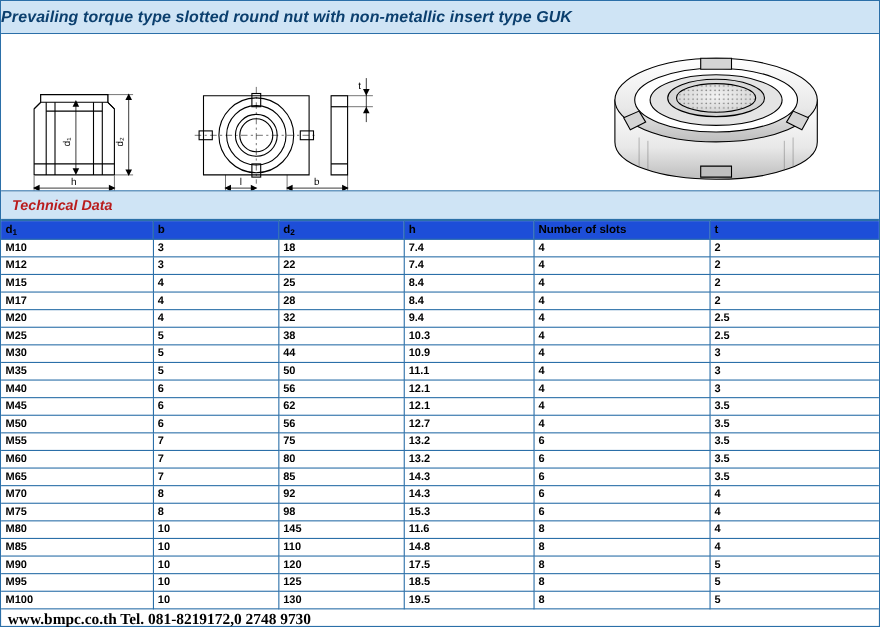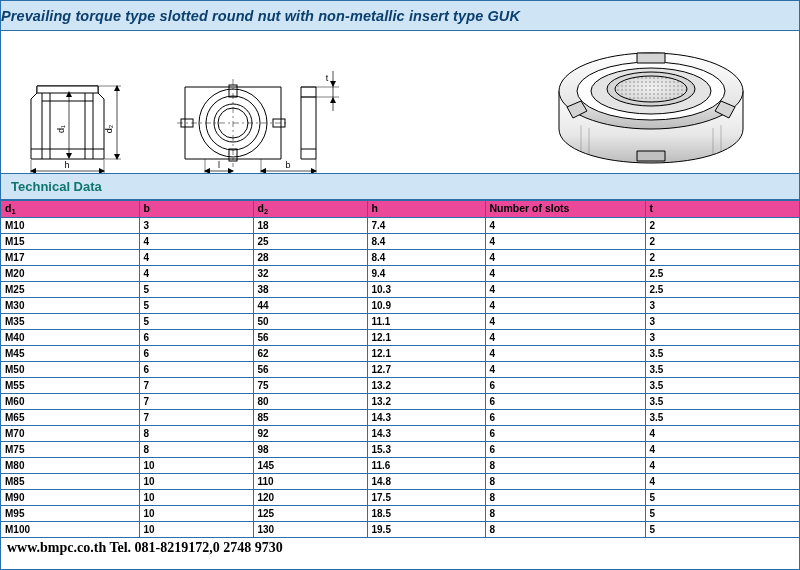--- a/index.html
+++ b/index.html
@@ -59,43 +59,44 @@
   .tech-header {
     height: 26px;
     background: #cfe4f5;
     border-bottom: 1px solid #2b6fa8;
     display: flex;
     align-items: center;
     padding-left: 10px;
     box-sizing: border-box;
   }
   .tech-header .tech-text {
+    font-style: italic;
     font-weight: bold;
     font-size: 13px;
-    color: #0f766e;
+    color: #b91c1c;
     text-align: center;
   }
   
   table.data {
     border-collapse: collapse;
     width: 100%;
     table-layout: fixed;
     font-size: 10.5px;
   }
   table.data th, table.data td {
     border: 1px solid #2b6fa8;
     height: 16px;
     padding: 0 0 0 4px;
     text-align: left;
     vertical-align: middle;
     line-height: 15px;
     box-sizing: border-box;
   }
   table.data th {
-    background: #ec4899;
+    background: #1d4ed8;
     font-weight: bold;
     color: #000;
     font-size: 10.5px;
     height: 17px;
   }
   table.data td {
     background: #fff;
     font-weight: bold;
     font-size: 10px;
   }
@@ -294,20 +295,28 @@
     <tbody id="table-body">
         <tr>
           <td>M10</td>
           <td>3</td>
           <td>18</td>
           <td>7.4</td>
           <td>4</td>
           <td>2</td>
         </tr>
         <tr>
+          <td>M12</td>
+          <td>3</td>
+          <td>22</td>
+          <td>7.4</td>
+          <td>4</td>
+          <td>2</td>
+        </tr>
+        <tr>
           <td>M15</td>
           <td>4</td>
           <td>25</td>
           <td>8.4</td>
           <td>4</td>
           <td>2</td>
         </tr>
         <tr>
           <td>M17</td>
           <td>4</td>

